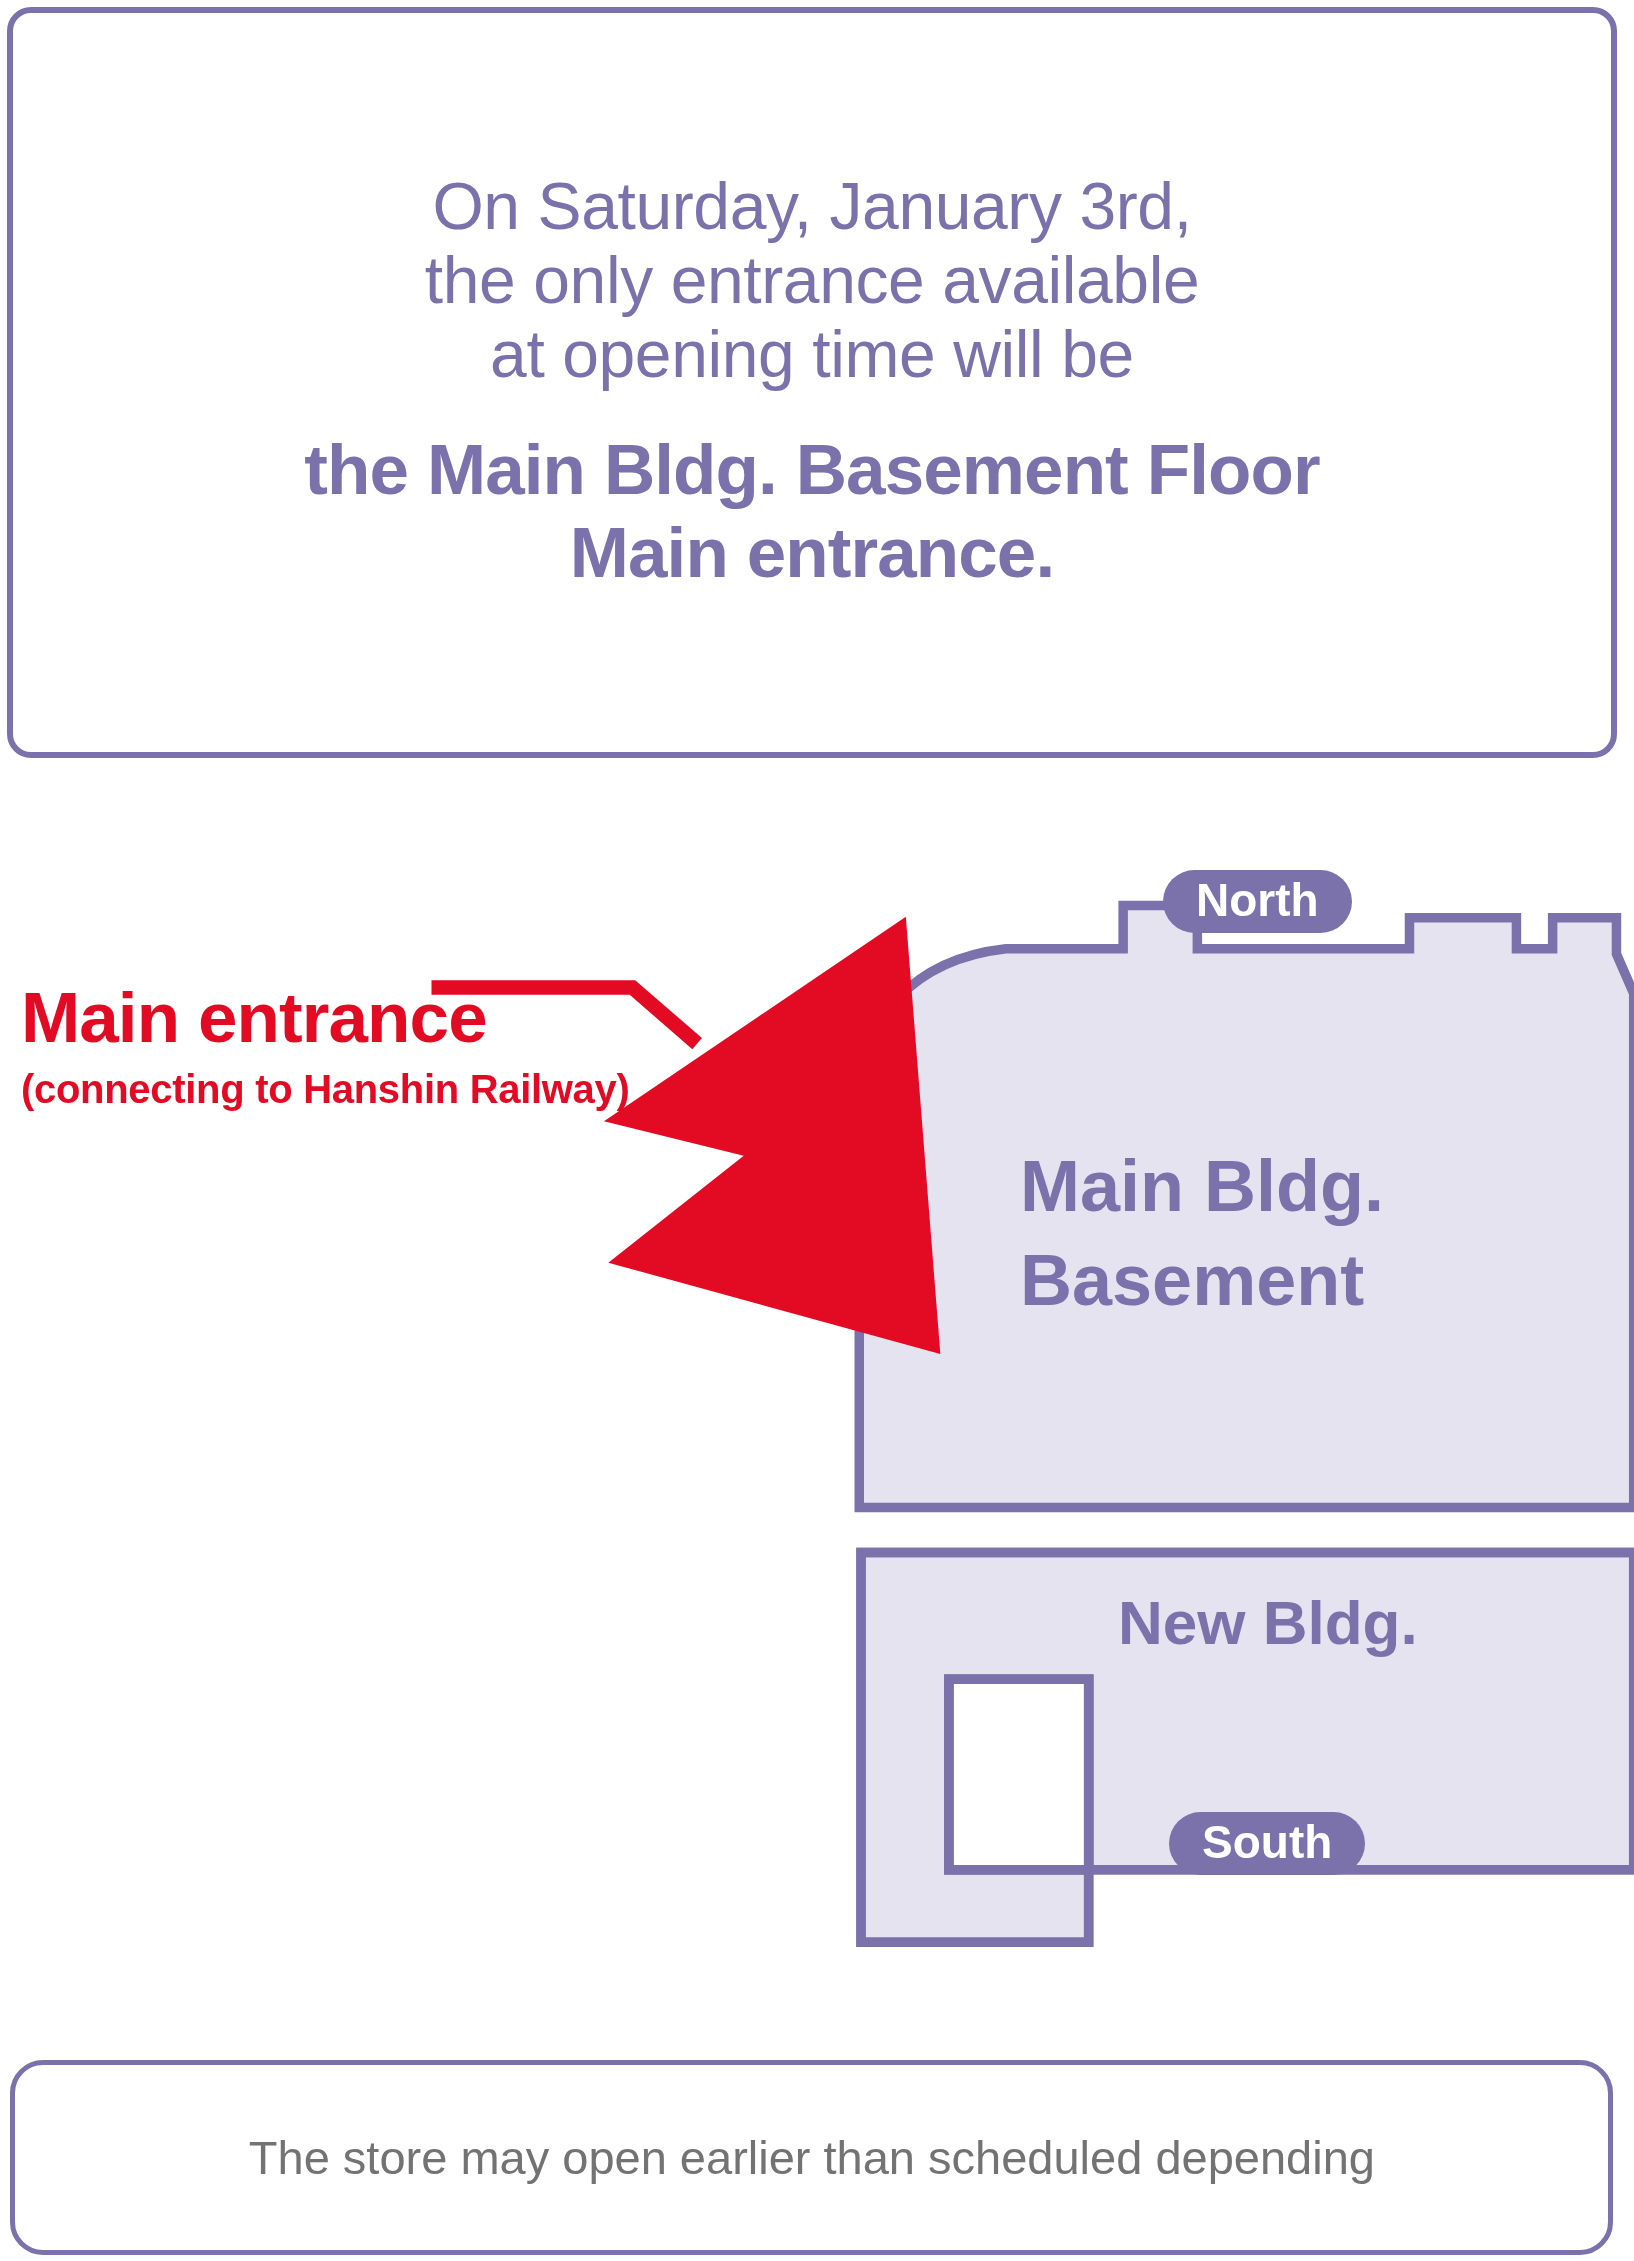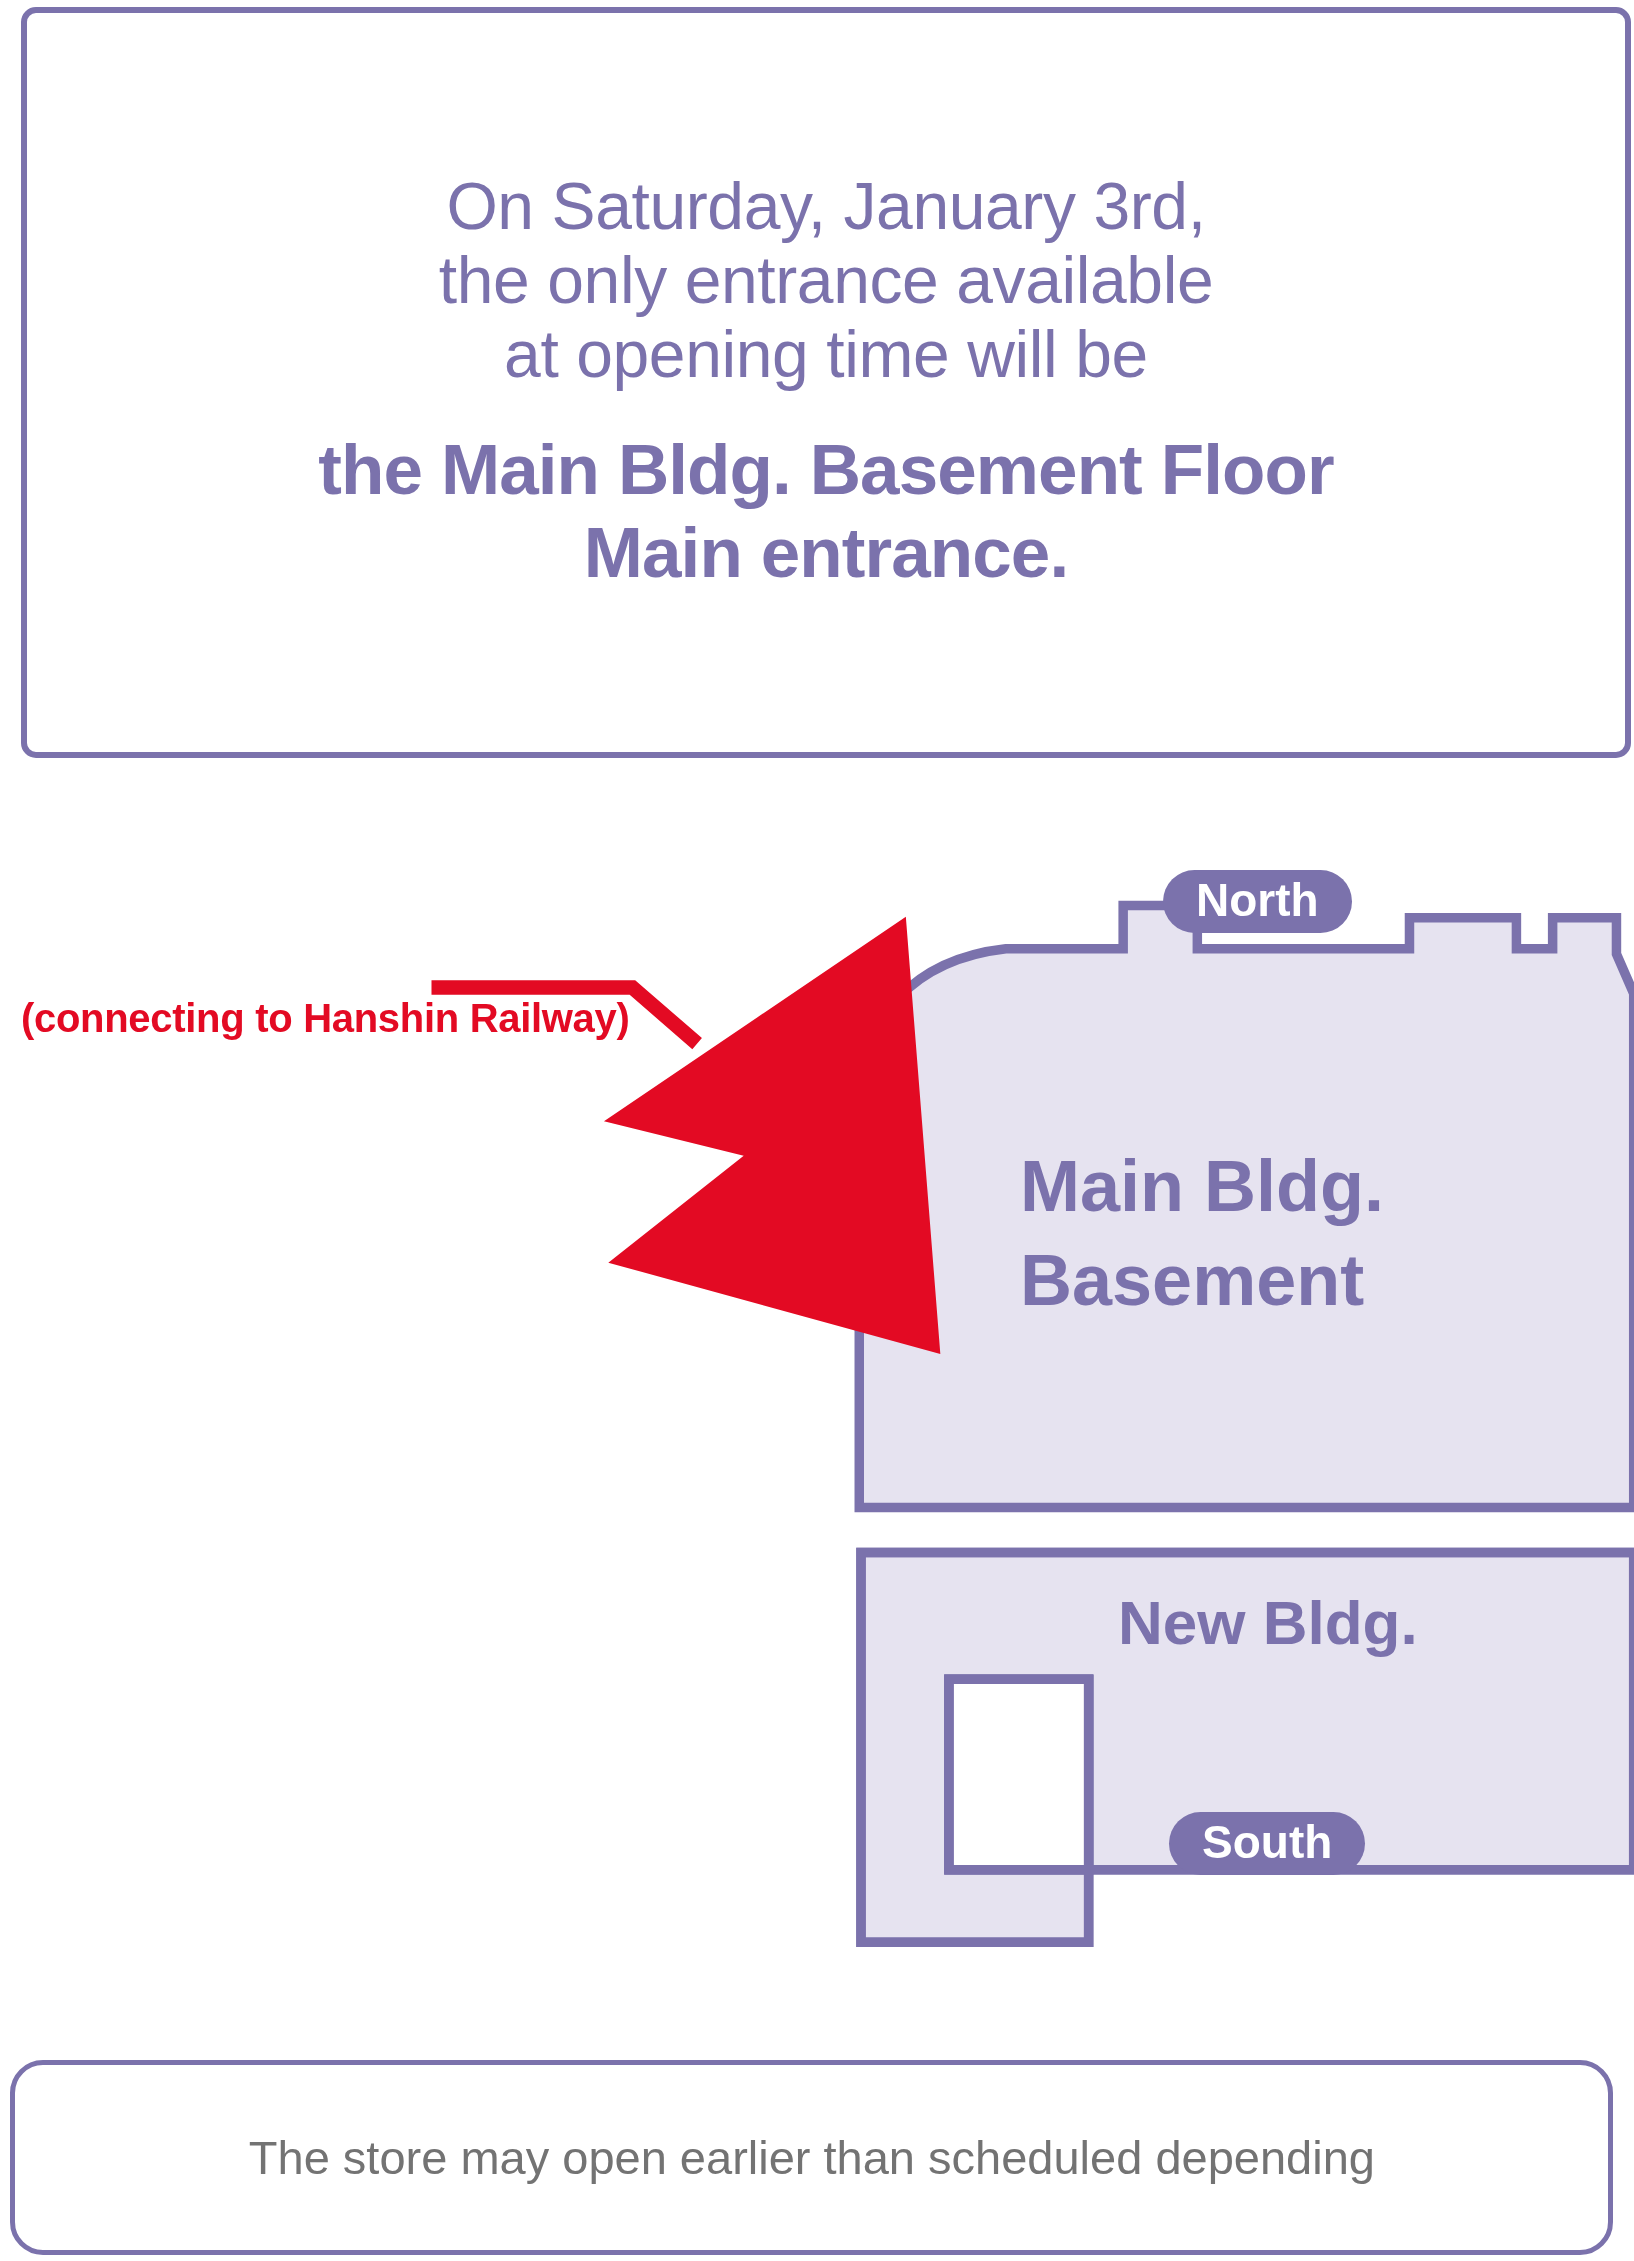--- a/index.html
+++ b/index.html
@@ -12,27 +12,27 @@
     height: 2261px;
     position: relative;
     overflow: hidden;
     font-family: "Liberation Sans", sans-serif;
     -webkit-font-smoothing: antialiased;
   }
 
   
   #notice-card {
     position: absolute;
-    left: 21px;
+    left: 7px;
     top: 7px;
     width: 1610px;
     height: 751px;
     box-sizing: border-box;
     border: 6px solid #7b72ac;
-    border-radius: 15px;
+    border-radius: 24px;
     background: #ffffff;
     display: flex;
     flex-direction: column;
     align-items: center;
     justify-content: center;
   }
   .notice-line {
     color: #7b72ac;
     font-size: 66px;
     line-height: 1.12;
@@ -229,20 +229,21 @@
   <div class="dir-badge" id="badge-south" style="left:1169px; top:1053px;">South</div>
 
   <div class="bldg-label" id="label-main-bldg" style="left:1020px; top:381px;">
     <div>Main Bldg.</div>
     <div>Basement</div>
   </div>
 
   <div class="bldg-label" id="label-new-bldg" style="left:1118px; top:827px;">New Bldg.</div>
 
   <div id="entrance-callout" style="left:21px; top:223px;">
+    <div id="entrance-title">Main entrance</div>
     <div id="entrance-sub">(connecting to Hanshin Railway)</div>
   </div>
 
 </div>
 
 <div id="note-card">
   <div class="note-line">The store may open earlier than scheduled depending</div>
 </div>
 
 

